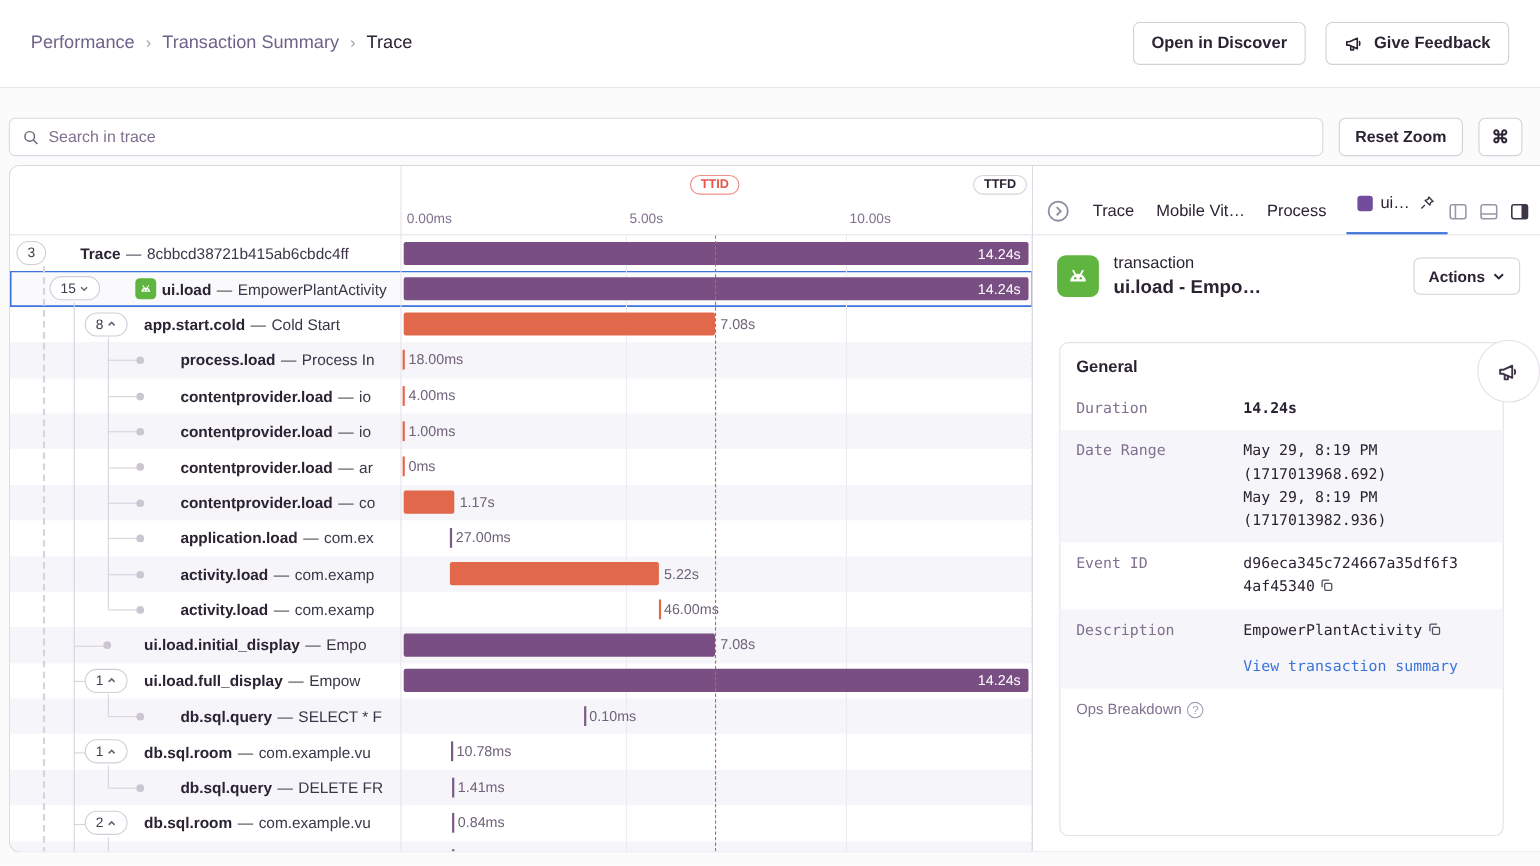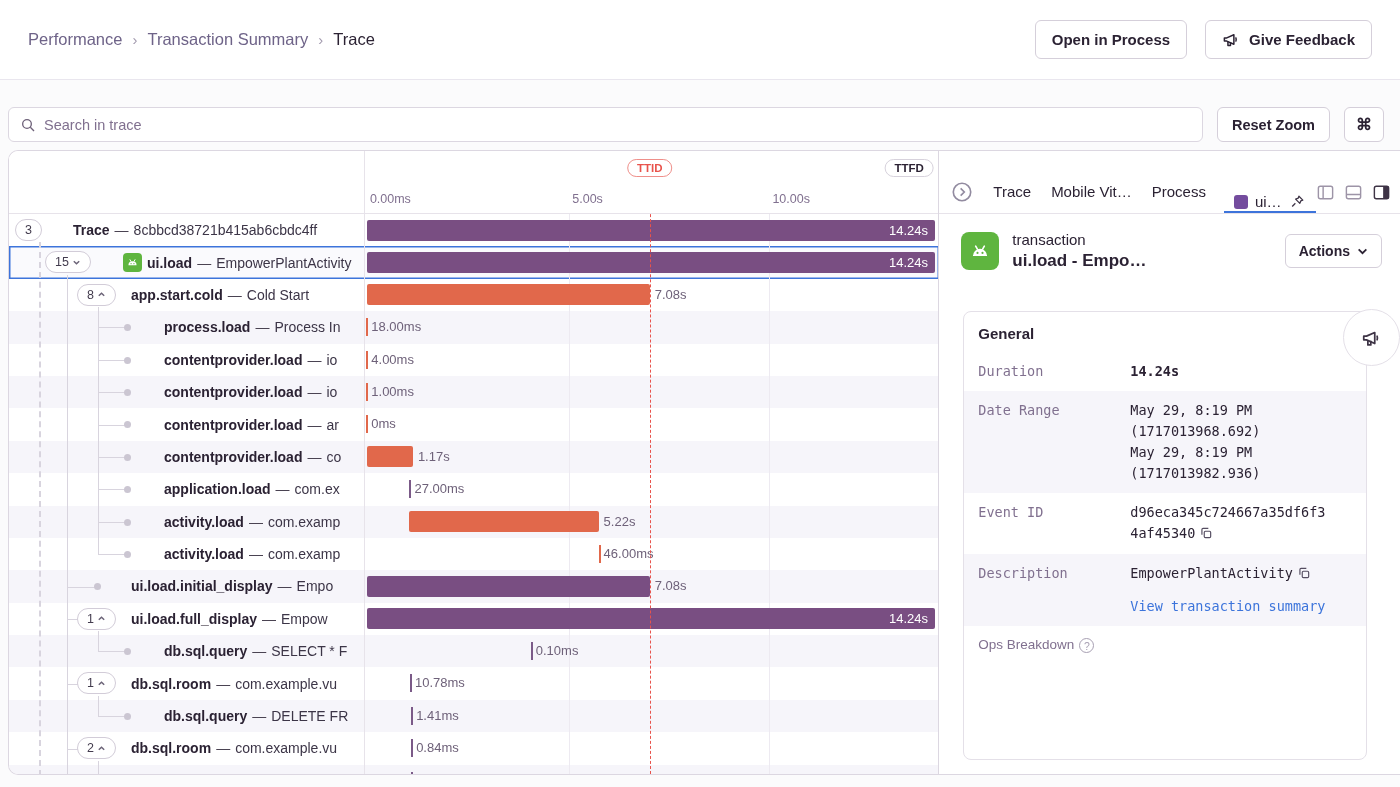--- a/index.html
+++ b/index.html
@@ -62,21 +62,21 @@
   .gridline { position:absolute; top:0; bottom:0; width:1px; background:#edeaf1; z-index:2; pointer-events:none; }
   .marker-line { position:absolute; top:28px; bottom:0; width:0; z-index:5; pointer-events:none; }
   .marker-line.red { border-left:1.5px dashed #e8534c; }
   .marker-line.gray { border-left:1.5px dashed #b9b3c1; }
   .tree-divider { position:absolute; left:355px; top:0; bottom:0; width:1px; background:#e7e3ea; z-index:6; }
 
   
   .panel { position:relative; width:462px; height:100%; background:#fff; border-left:1px solid #dcd7e1; overflow:hidden; }
   .panel-tabs { height:63px; display:flex; align-items:flex-end; padding:0 10px 0 12px; border-bottom:1px solid #e7e3ea; }
   .ptab { position:relative; font-size:15px; color:#2b2233; padding:0 10px 13px 10px; cursor:pointer; white-space:nowrap; display:flex; align-items:center; gap:7px; }
-  .ptab.active { border-bottom:2.5px solid #3d74db; padding-bottom:1px; }
+  .ptab.active { border-bottom:2.5px solid #3d74db; padding-bottom:18px; }
   .tab-swatch { width:14px; height:14px; border-radius:3px; background:#744c9e; }
   .tab-sep { width:1px; height:22px; background:#e0dbe4; margin:0 4px 12px 4px; }
   .circle-chevron { margin:0 2px 10px 0; color:#928ba0; display:flex; cursor:pointer; }
   .layout-icons { margin-left:auto; display:flex; gap:9px; padding-bottom:11px; }
   .layout-icons .lic { cursor:pointer; color:#9d94a7; display:flex; }
   .layout-icons .lic.active { color:#3e3446; }
   .pin-icon { color:#3e3446; display:flex; cursor:pointer; }
 
   .txn-head { display:flex; align-items:center; gap:13px; padding:17px 18px 14px 22px; }
   .txn-icon { width:38px; height:38px; border-radius:8px; background:#5fb53f; display:flex; align-items:center; justify-content:center; flex:none; }
@@ -105,21 +105,21 @@
 <header class="app-header">
   <nav class="breadcrumb" id="breadcrumb">
       <span class="crumb">Performance</span>
       <span class="crumb-sep">›</span>
       <span class="crumb">Transaction Summary</span>
       <span class="crumb-sep">›</span>
       <span class="crumb current">Trace</span>
     </nav>
   <div class="header-actions">
     <button class="btn">
-        <span>Open in Process</span>
+        <span>Open in Discover</span>
       </button>
     <button class="btn">
       <span style="display:flex">
         <svg width="19" height="19" viewBox="0 0 24 24" fill="none" stroke="currentColor" stroke-width="1.9" stroke-linejoin="round">
             <path d="M3 10v4h3l9 4V6l-9 4H3z"></path>
             <path d="M7.5 14.5v5h3.2v-4.4"></path>
             <path d="M17 9.5c1.2.6 1.2 4.4 0 5"></path>
           </svg>
       </span>
       <span>Give Feedback</span>

